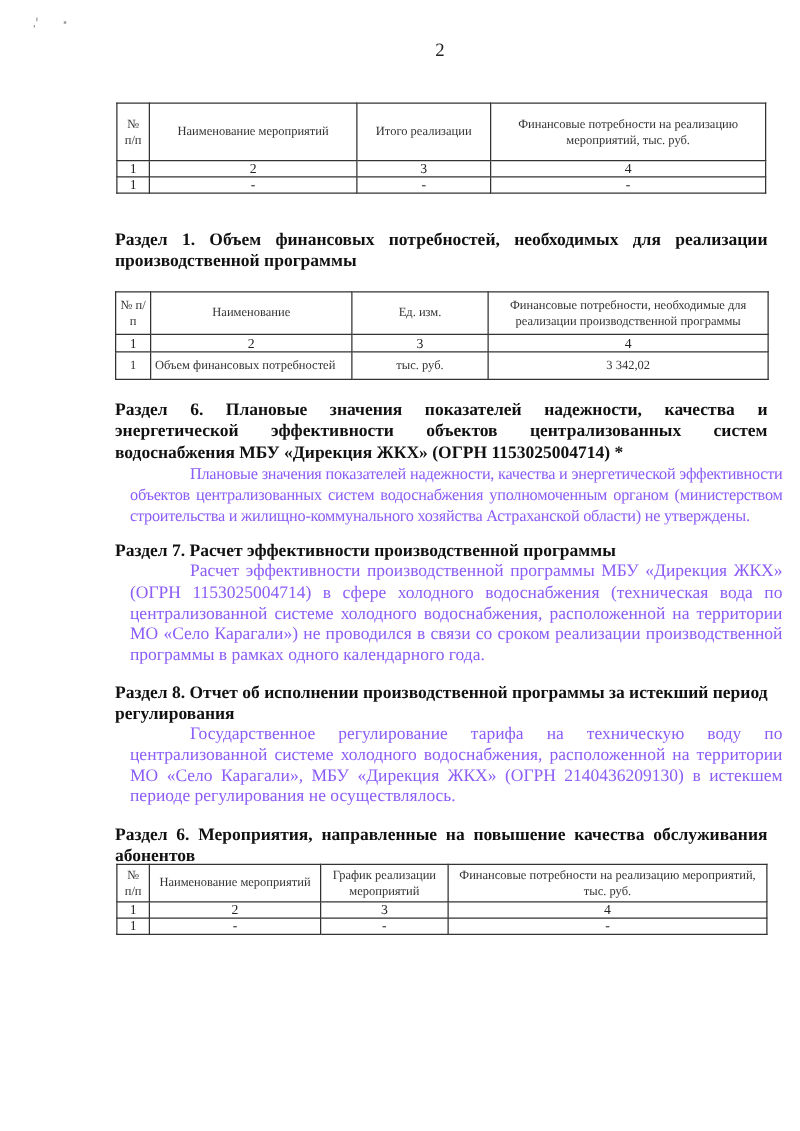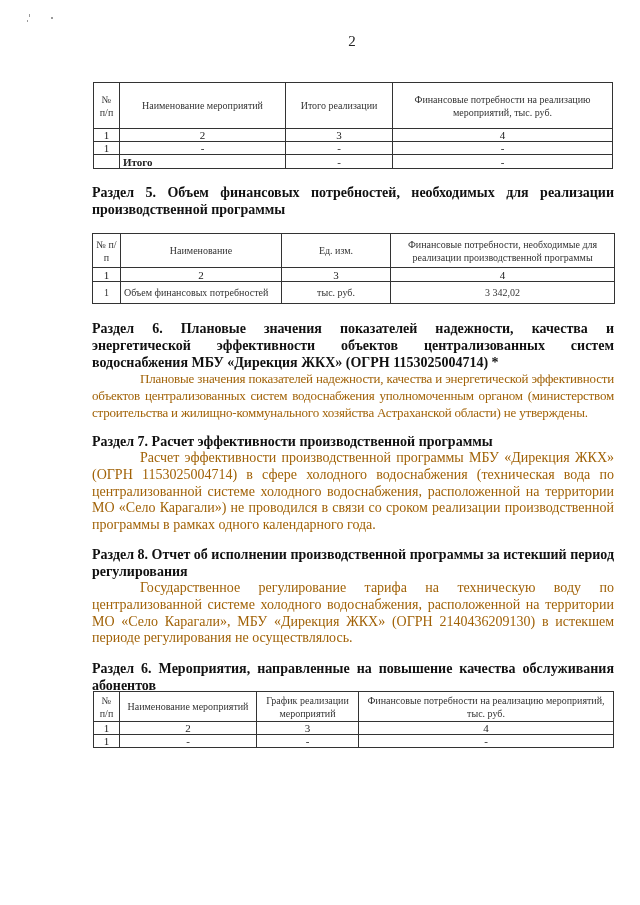--- a/index.html
+++ b/index.html
@@ -27,22 +27,22 @@
     table.doc td.hdr { font-size: 10px; line-height: 13px; color: #333; }
     table.doc td.num { font-size: 11px; line-height: 12px; }
     table.doc td.left { text-align: left; }
     table.doc td.bold { font-weight: bold; }
     .heading {
       position: absolute; left: 92px; width: 522px;
       font-weight: bold; font-size: 14px; line-height: 17px;
       text-align: justify; color: #111;
     }
     .para {
-      position: absolute; left: 92px; width: 522px;
-      font-size: 14px; line-height: 16.8px; text-align: justify; color: #a16207;
+      position: absolute; left: 104px; width: 522px;
+      font-size: 14px; line-height: 16.8px; text-align: justify; color: #8b5cf6;
       text-indent: 48px;
     }
     .para.narrow { font-size: 13px; letter-spacing: -0.2px; }
   </style>
 </head>
 <body>
 
 <div class="speck" style="left:29px;top:14px;width:1px;height:3px;"></div>
 <div class="speck" style="left:27px;top:20px;width:1px;height:2px;"></div>
 <div class="speck" style="left:51px;top:17px;width:2px;height:2px;"></div>
@@ -68,30 +68,24 @@
     <td class="num">2</td>
     <td class="num">3</td>
     <td class="num">4</td>
   </tr>
   <tr style="height:13px;">
     <td class="num">1</td>
     <td class="num">-</td>
     <td class="num">-</td>
     <td class="num">-</td>
   </tr>
-  <tr style="height:14px;">
-    <td class="num"></td>
-    <td class="num left bold">Итого</td>
-    <td class="num">-</td>
-    <td class="num">-</td>
-  </tr>
 </tbody>
   </table>
 
-<div class="heading" style="top:184px;">Раздел 5. Объем финансовых потребностей, необходимых для реализации производственной программы</div>
+<div class="heading" style="top:184px;">Раздел 1. Объем финансовых потребностей, необходимых для реализации производственной программы</div>
 
 <table class="doc" style="left:92px;top:233px;width:522px;">
   <colgroup>
       <col style="width:28px">
       <col style="width:161px">
       <col style="width:109px">
       <col style="width:224px">
     </colgroup>
   <tbody>
       <tr style="height:34px;">

